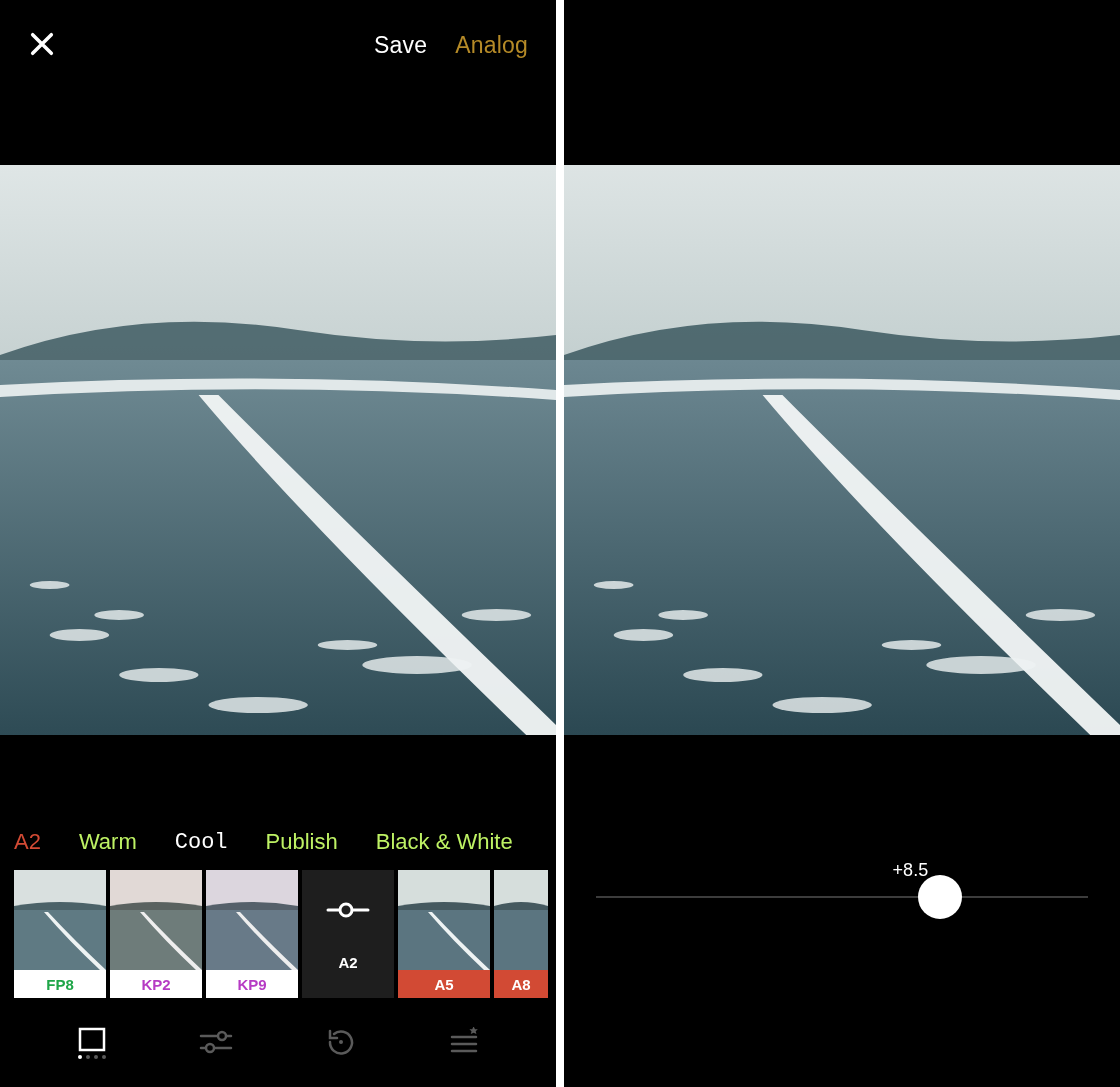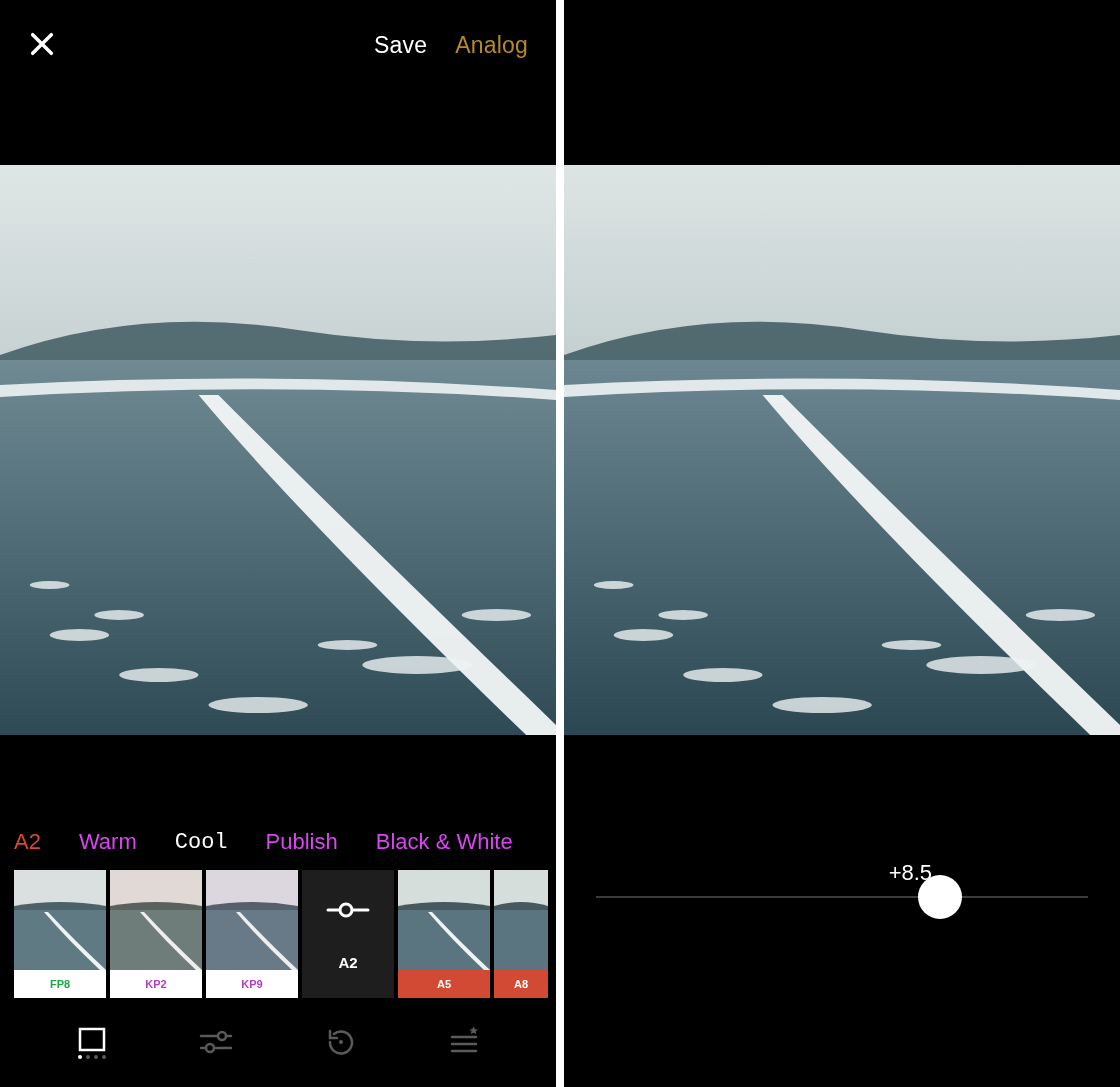--- a/index.html
+++ b/index.html
@@ -69,21 +69,21 @@
     left:0; right:0;
     top:822px;
     height:40px;
     display:flex;
     align-items:center;
     padding:0 14px;
     gap: 38px;
     font-size:22px;
     white-space:nowrap;
   }
-  .cat-item { color:#d946ef; cursor:pointer; }
+  .cat-item { color:#bef264; cursor:pointer; }
   .cat-item.highlight { color:#d24a34; font-weight:500; }
   .cat-item.active { color:#fff; font-weight:500;font-family:Liberation Mono, monospace; }
 
   
   .thumbs-row {
     position:absolute;
     left:0; right:0;
     top:870px;
     height:130px;
     display:flex;
@@ -101,21 +101,21 @@
     flex:1 1 auto;
     position:relative;
     overflow:hidden;
   }
   .thumb-label {
     height:28px;
     background:#fff;
     display:flex;
     align-items:center;
     justify-content:center;
-    font-size:11px;
+    font-size:15px;
     font-weight:600;
   }
   .thumb-label.green { color:#1fa648; }
   .thumb-label.magenta { color:#b63bc4; }
   .thumb-label.red-bg { background:#d24a34; color:#fff; }
 
   .thumb-selected {
     width:92px; height:128px;
     background:#1e1e1e;
     display:flex;
@@ -158,21 +158,21 @@
     position:absolute; left:0; right:0;
     top:165px; height:570px;
   }
 
   .slider-wrap {
     position:absolute;
     left:32px; right:32px;
     top:890px;
   }
   .slider-value {
-    color:#fff; font-size:22px; text-align:center;
+    color:#fff; font-size:18px; text-align:center;
     transform:translateX(170px); 
     display:inline-block;
     position:absolute;
     left:50%;
     width:60px; margin-left:-30px;
     top:-30px;
   }
   .slider-track {
     height:2px; background:#3c3c3c;
     position:relative;

